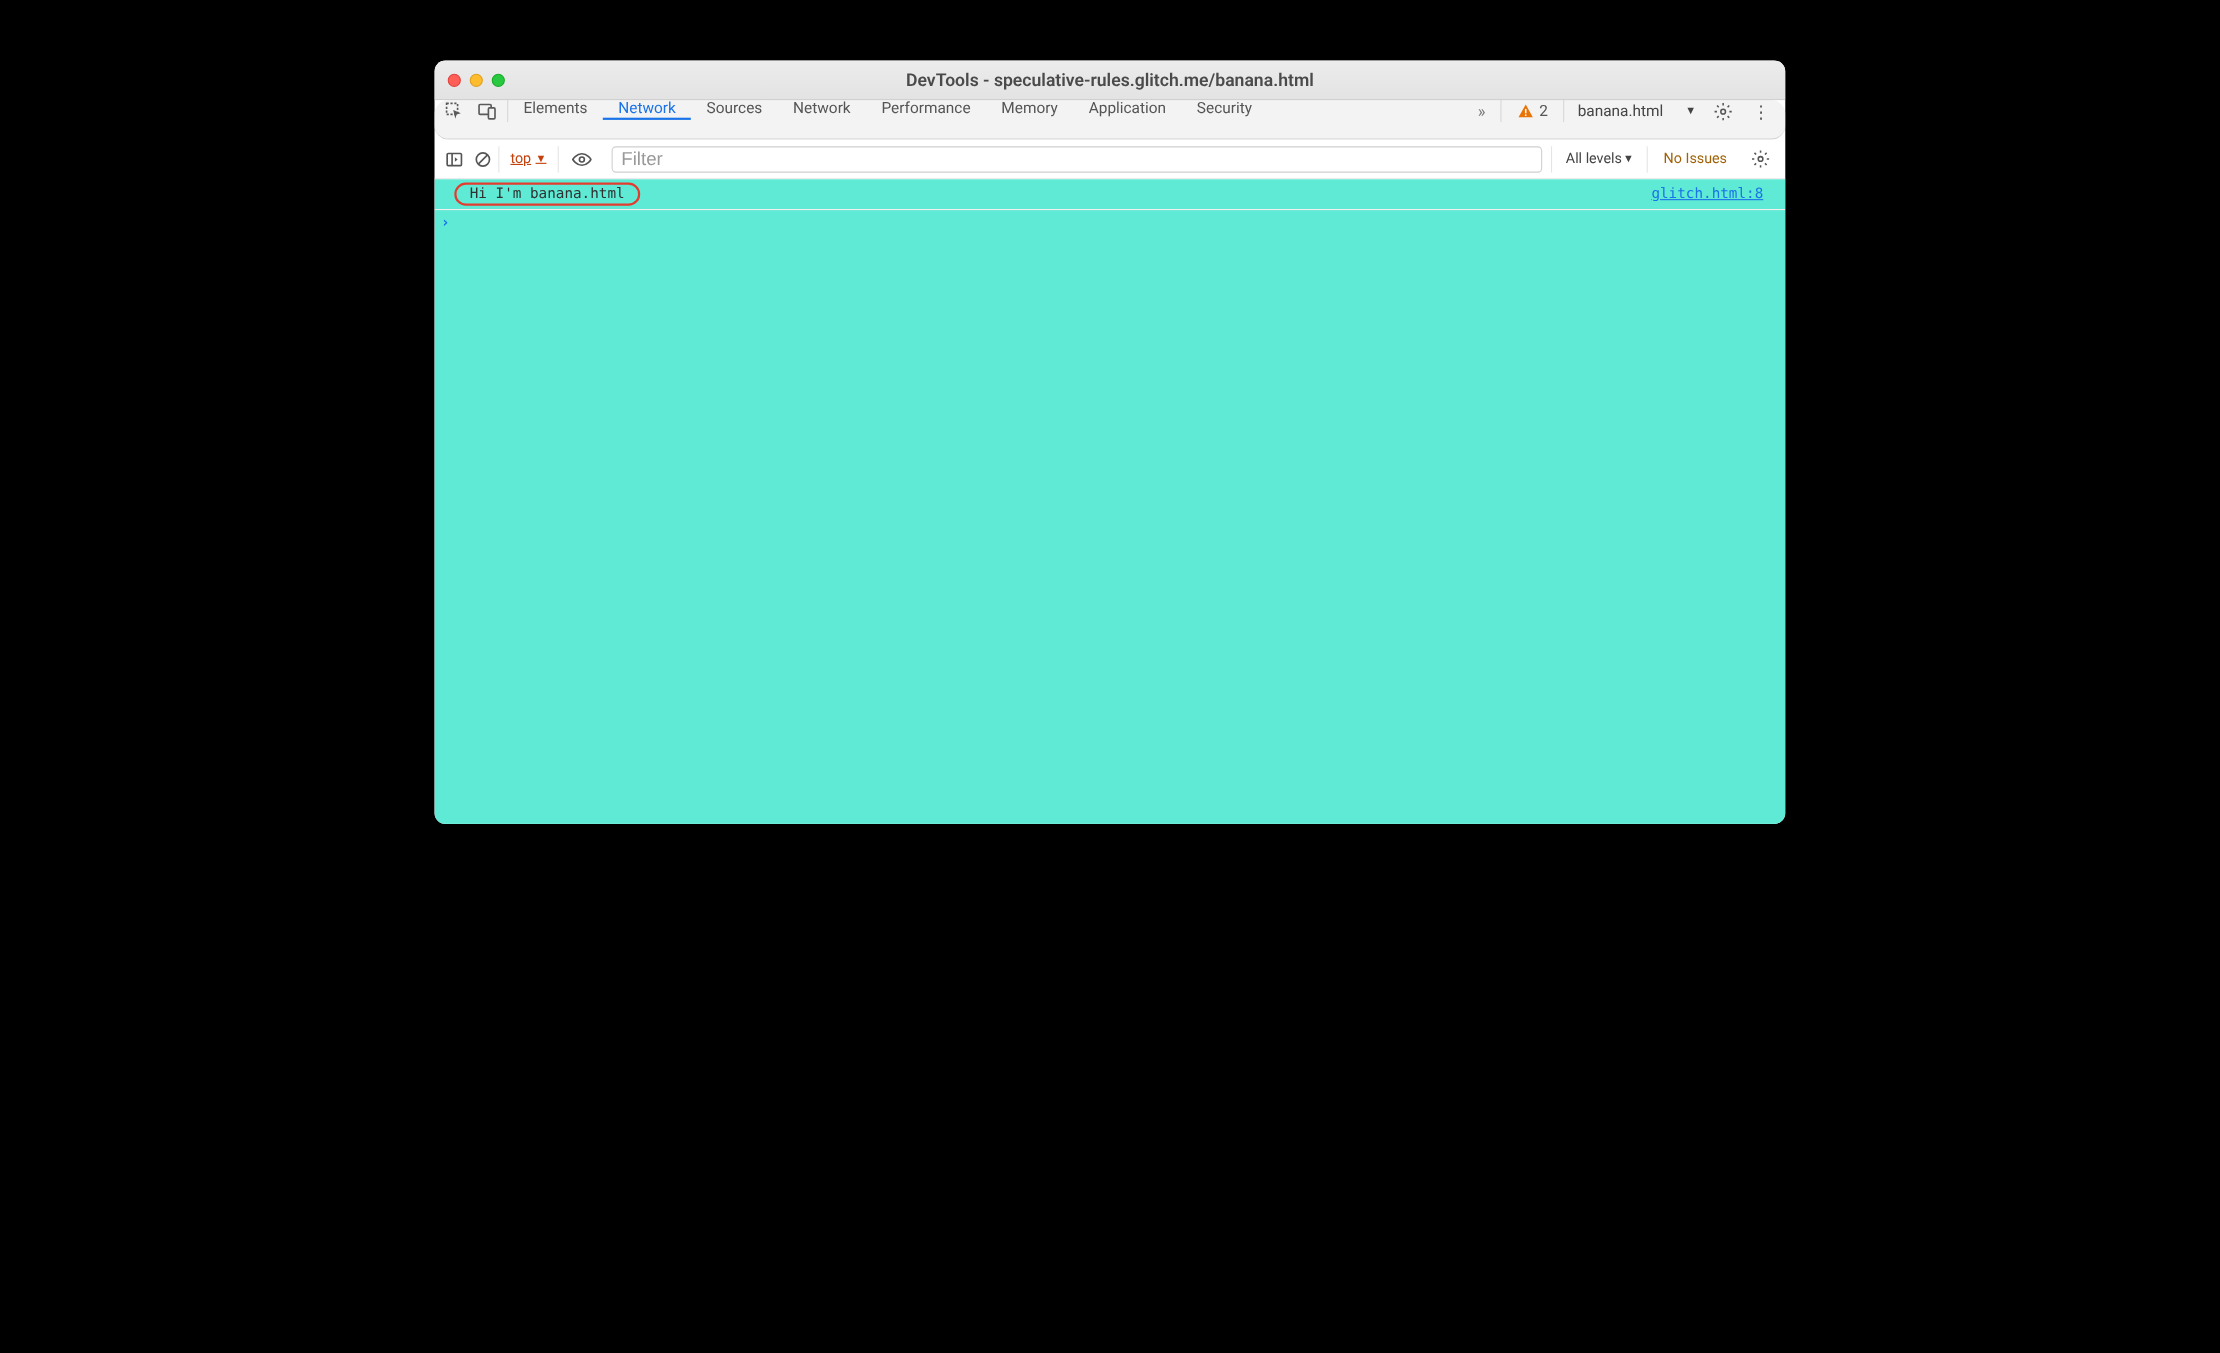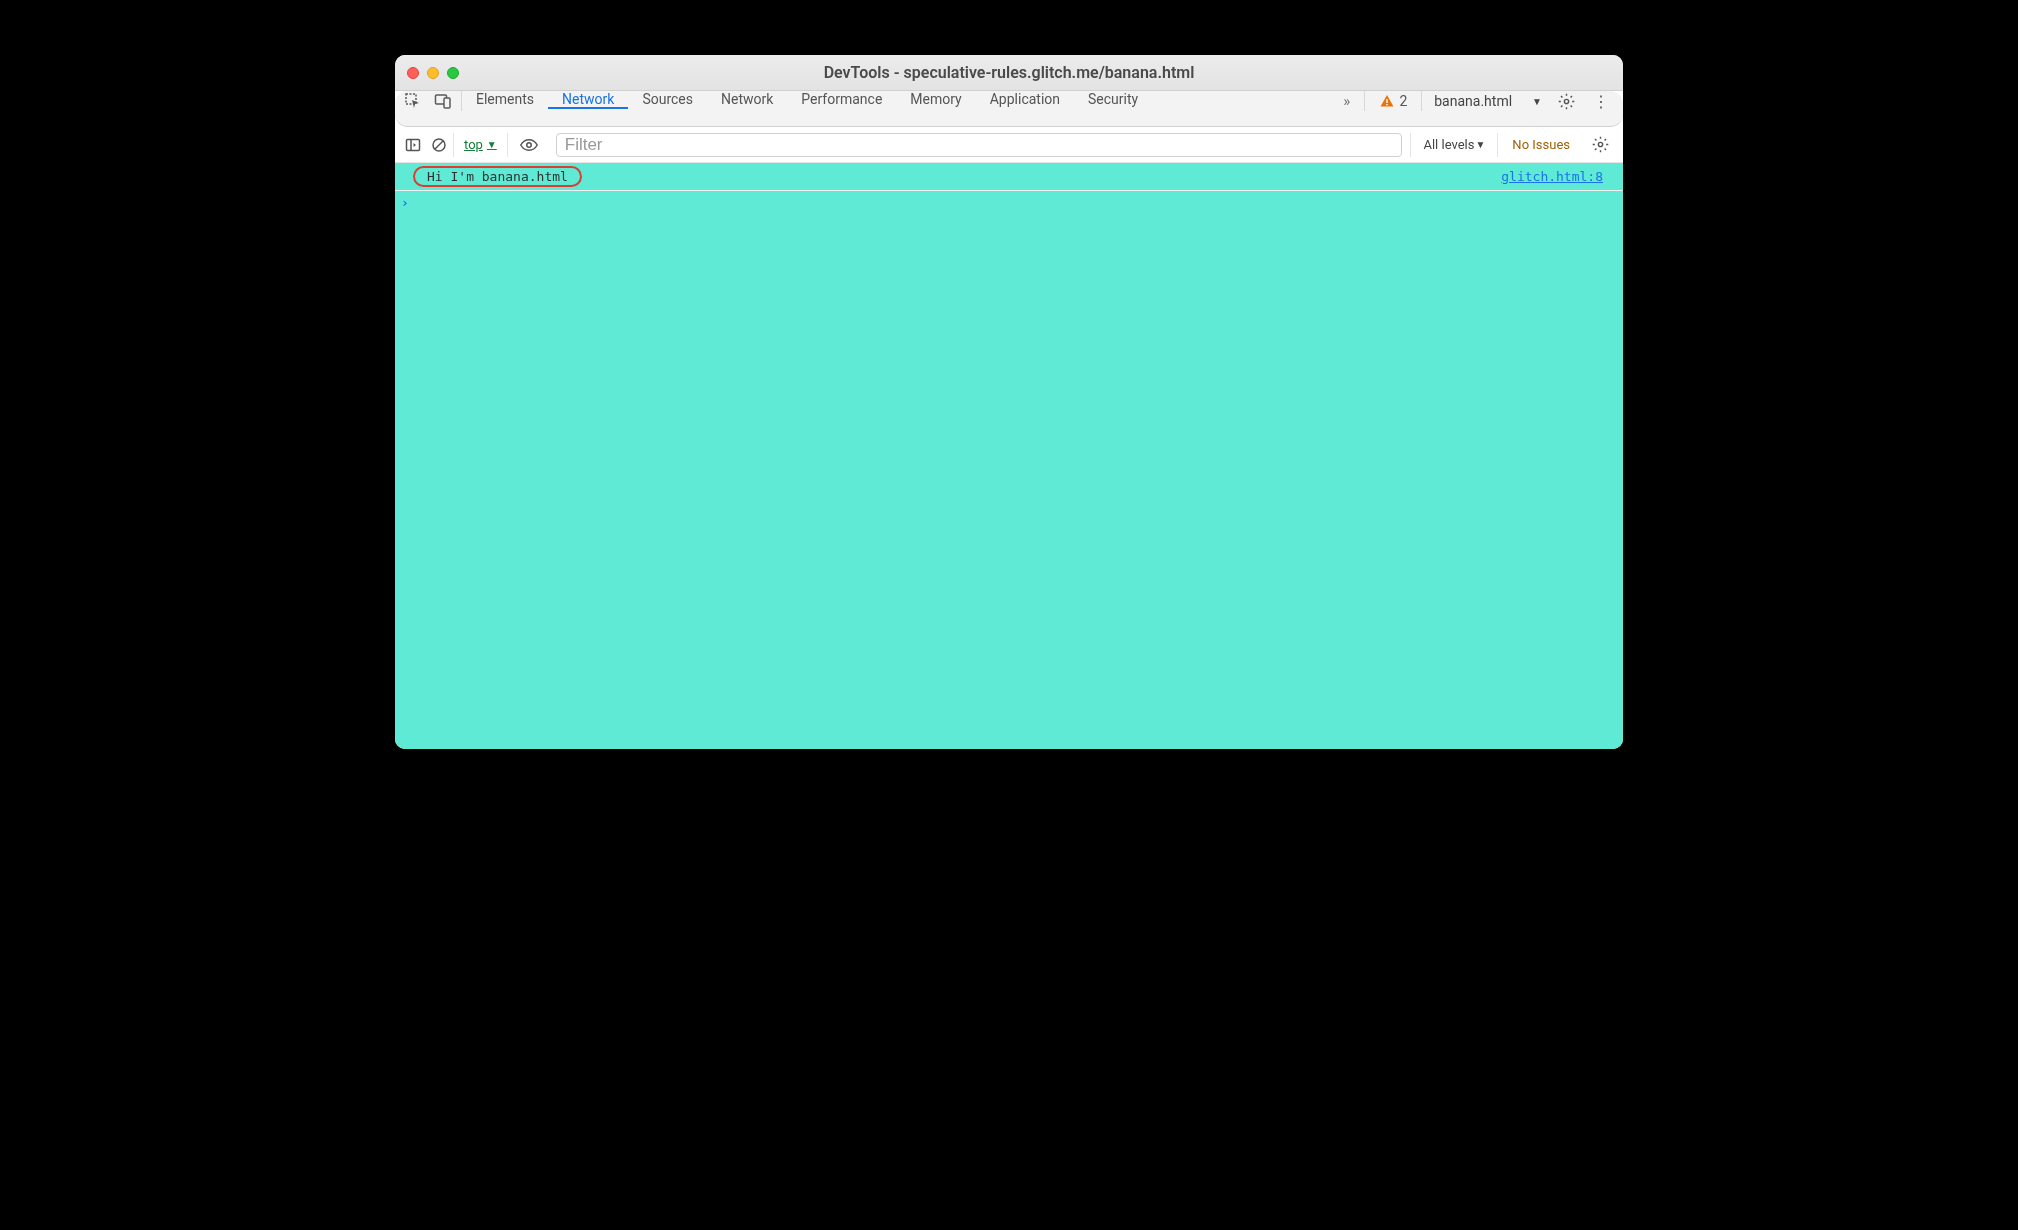--- a/index.html
+++ b/index.html
@@ -162,21 +162,21 @@
       align-items: center;
       justify-content: center;
       color: #555;
       cursor: pointer;
     }
     .context-selector {
       display: flex;
       align-items: center;
       gap: 4px;
       padding: 0 10px;
-      color: #15803d;
+      color: #c2410c;
       cursor: pointer;
       border-left: 1px solid #e5e5e5;
       border-right: 1px solid #e5e5e5;
       height: 24px;
       text-decoration: underline;
     }
     .eye-btn {
       padding: 0 10px;
       color: #555;
       cursor: pointer;

